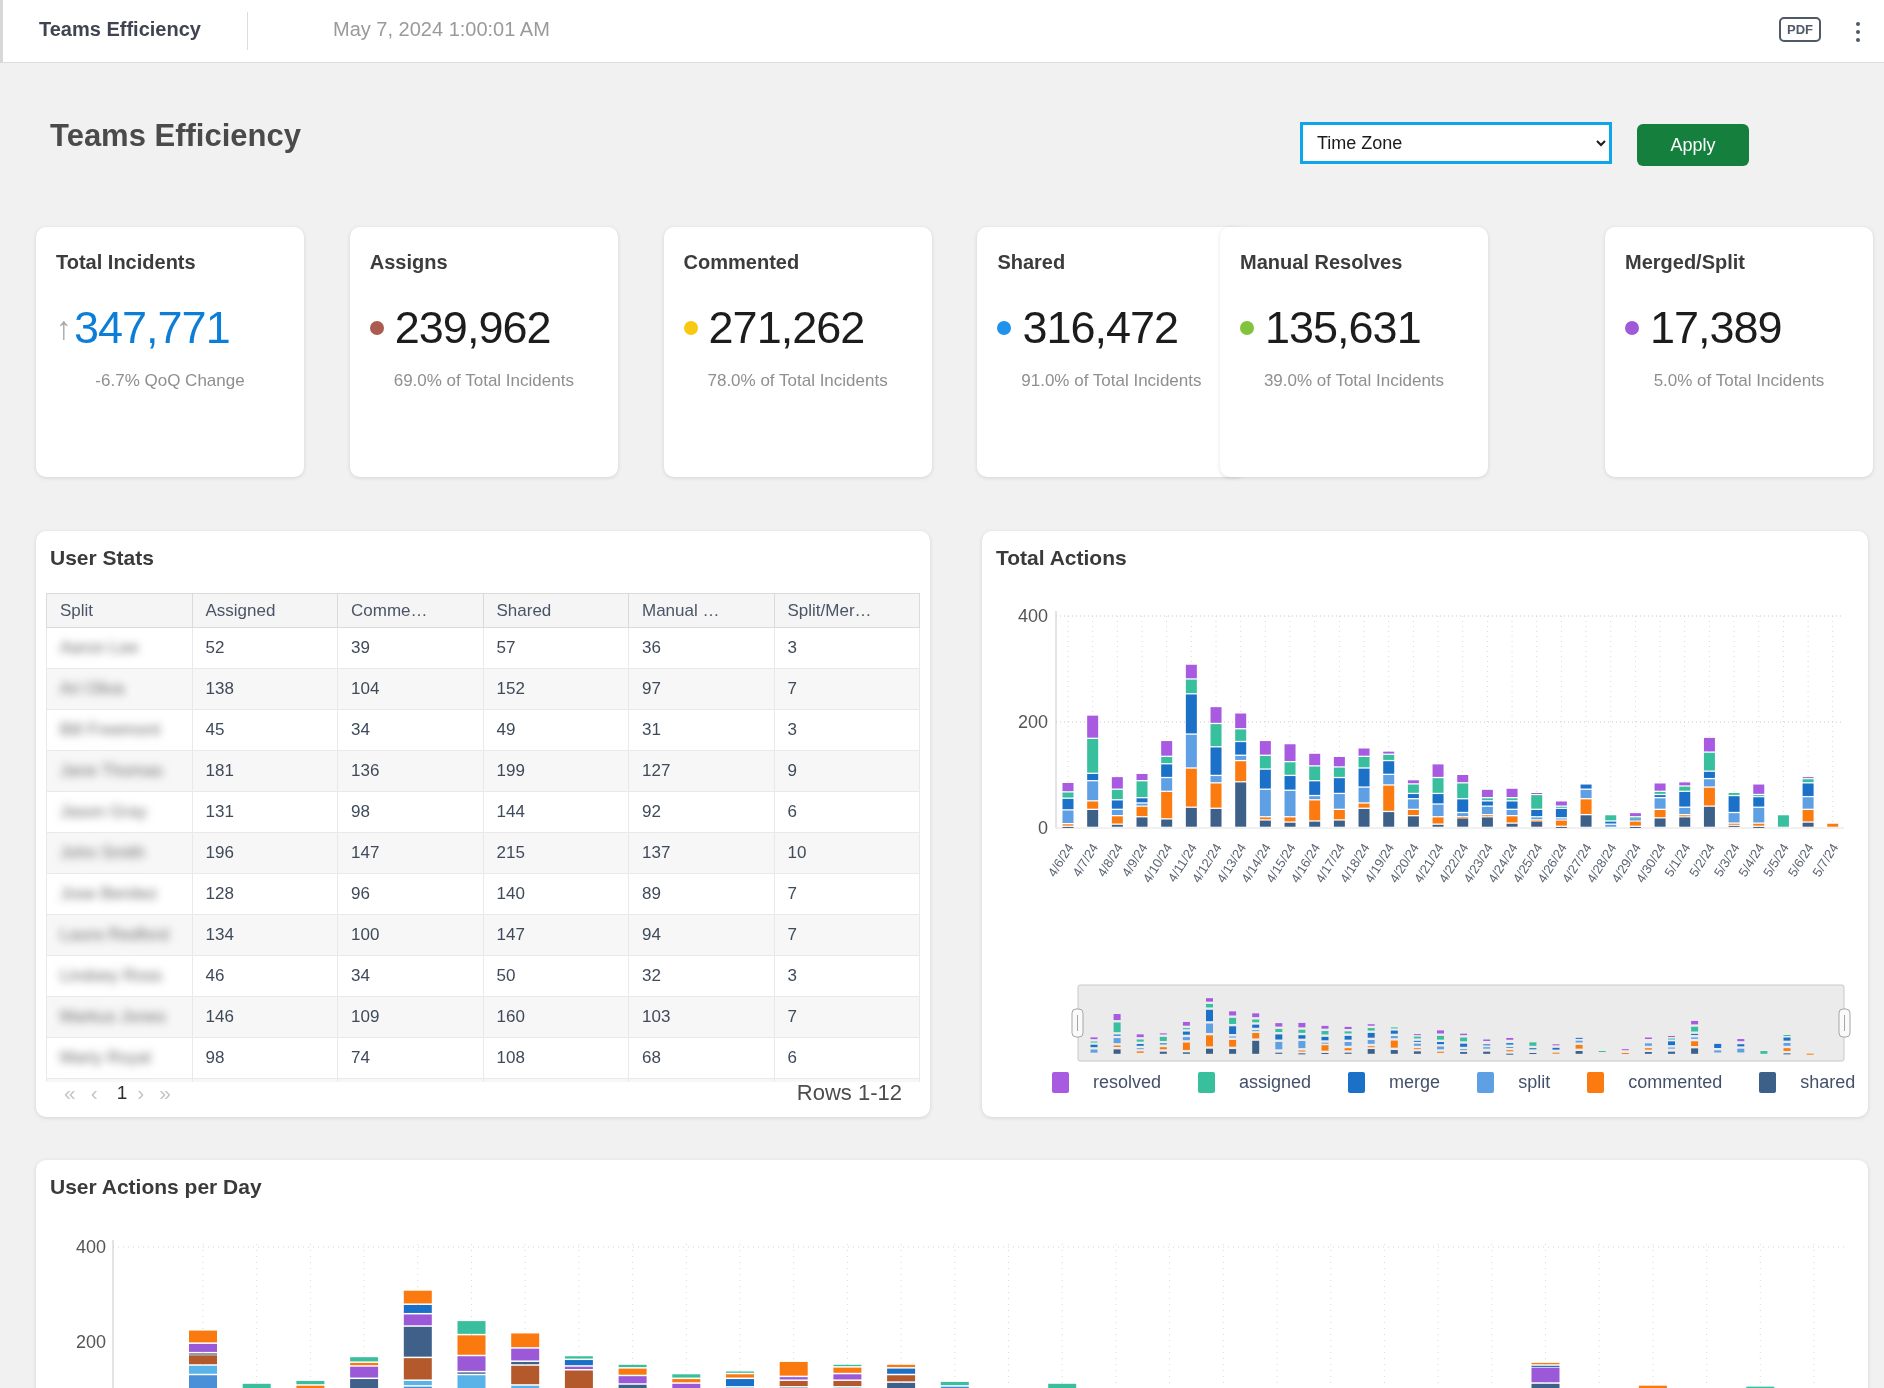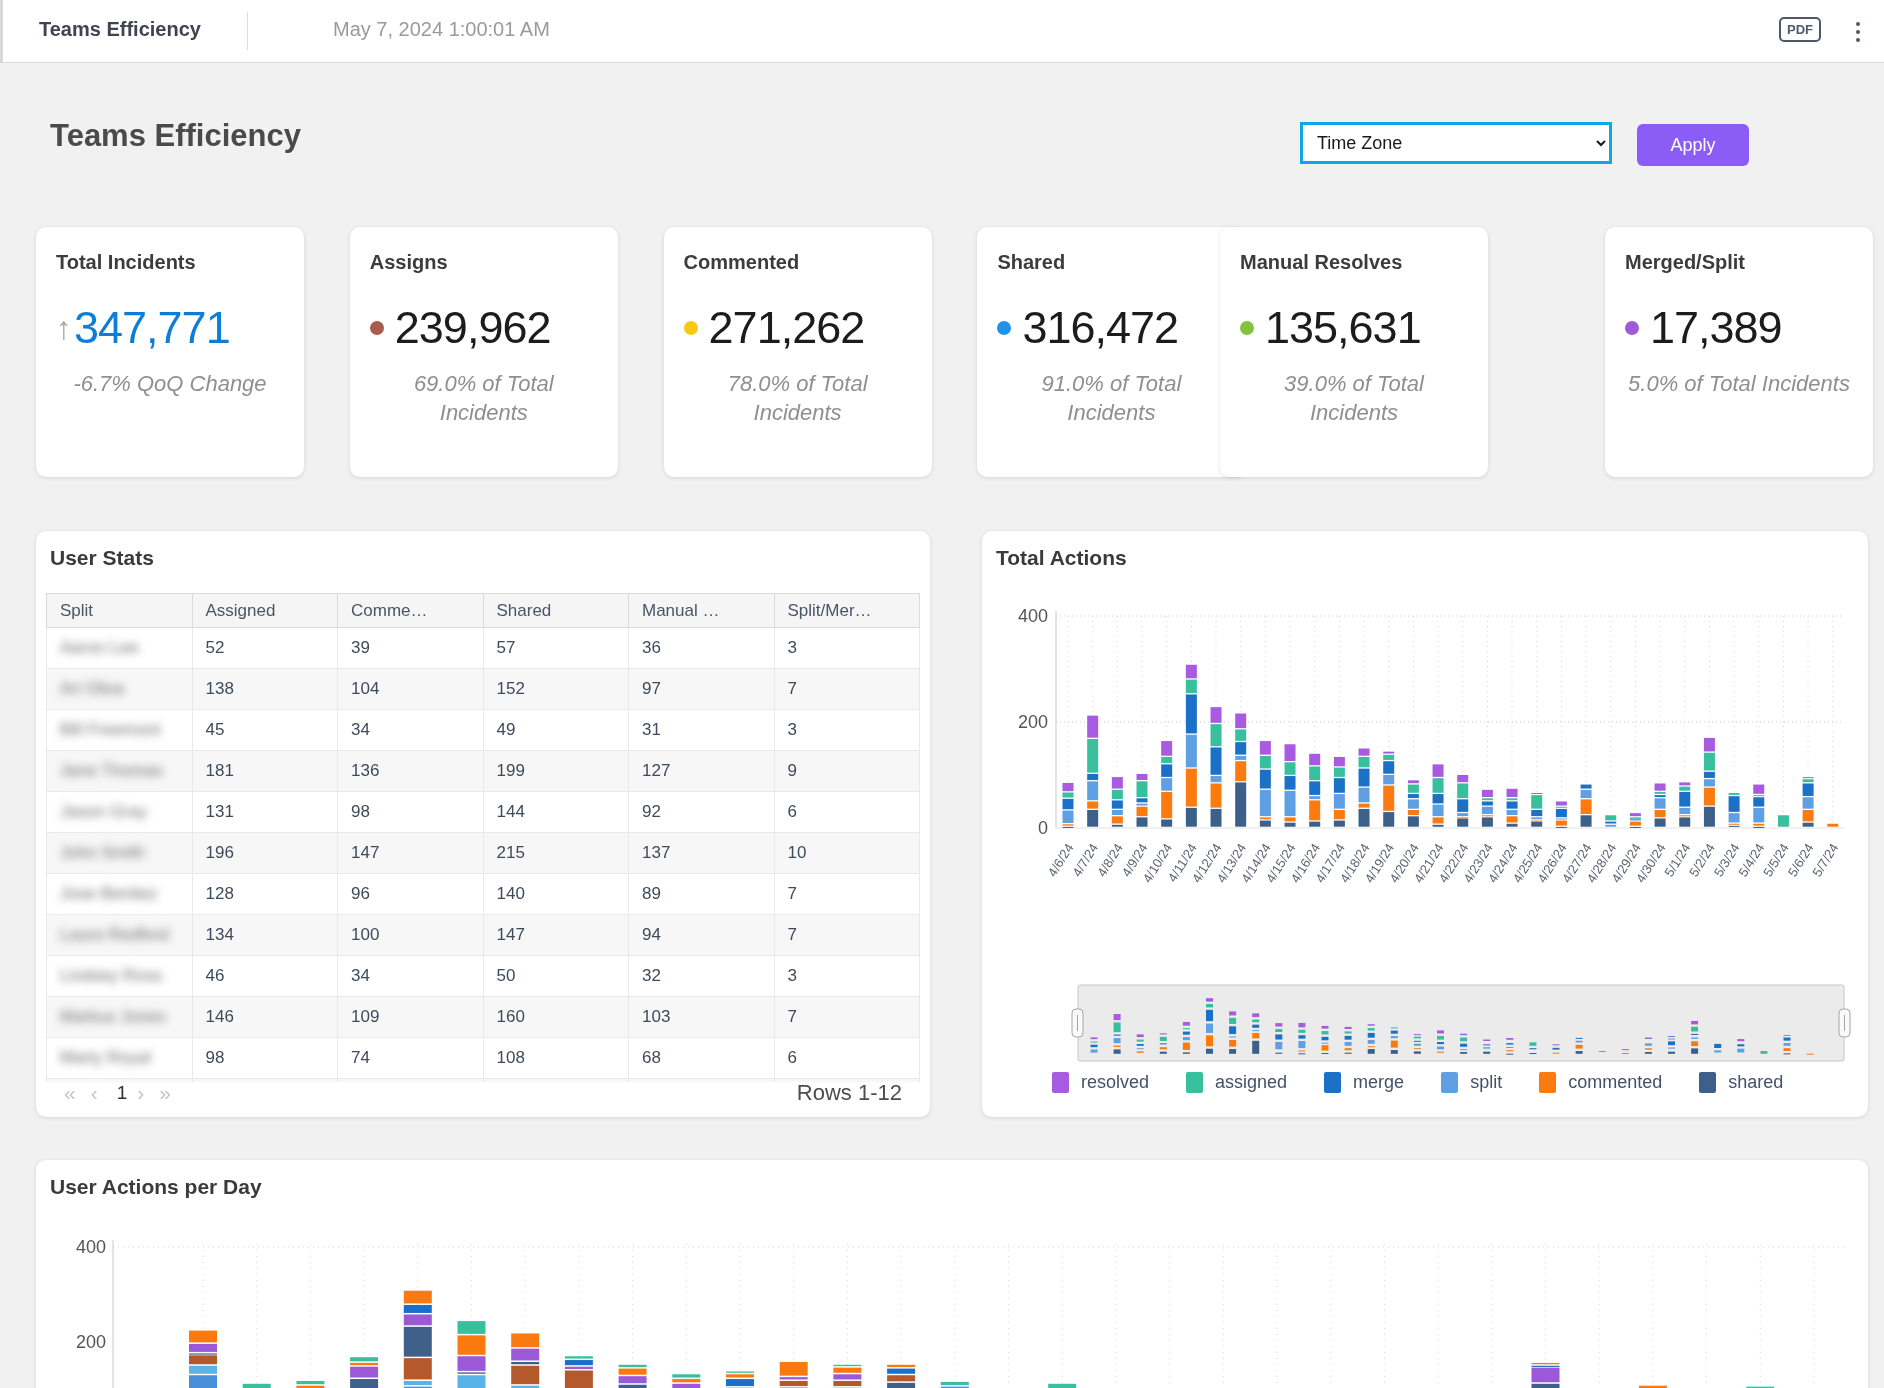--- a/index.html
+++ b/index.html
@@ -17,34 +17,34 @@
            color:#4e5a68;font-size:13px;font-weight:bold;padding:3px 6px;cursor:pointer;}
   .kebab{position:absolute;left:1845px;top:16px;width:20px;height:32px;display:flex;
          flex-direction:column;align-items:center;justify-content:center;gap:4px;cursor:pointer;}
   .kebab i{width:4px;height:4px;border-radius:50%;background:#4e5a68;}
 
   
   .page-title{position:absolute;left:50px;top:118px;font-size:31px;font-weight:bold;color:#4a4a4a;}
   .tz-select{position:absolute;left:1300px;top:122px;width:312px;height:42px;font-size:18px;
              font-family:"Liberation Sans",sans-serif;color:#1a1a1a;background:#fff;
              border:3px solid #0ea5e9;padding:0 10px;}
-  .apply-btn{position:absolute;left:1637px;top:124px;width:112px;height:42px;background:#8b5cf6;
+  .apply-btn{position:absolute;left:1637px;top:124px;width:112px;height:42px;background:#15803d;
              color:#fff;border:none;border-radius:6px;font-size:18px;
              font-family:"Liberation Sans",sans-serif;cursor:pointer;}
 
   
   .kpi{position:absolute;top:227px;width:268px;height:250px;background:#fff;border-radius:10px;
        box-shadow:0 1px 4px rgba(0,0,0,.12);box-sizing:border-box;padding:24px 20px;}
   .kpi-title{font-size:20px;font-weight:bold;color:#3c3c3c;}
   .kpi-valrow{display:flex;align-items:center;margin-top:28px;}
   .kpi-dot{width:14px;height:14px;border-radius:50%;margin-right:11px;flex:0 0 auto;}
   .kpi-arrow{font-size:32px;color:#a8a8a8;margin-right:2px;line-height:1;}
   .kpi-value{font-size:45px;letter-spacing:-1px;color:#1c1c1c;}
   .kpi-value.blue{color:#0d7ed8;}
-  .kpi-sub{margin-top:16px;font-size:22px;line-height:1.3;color:#8f8f8f;text-align:center;font-style:italic;}
+  .kpi-sub{margin-top:16px;font-size:17px;line-height:1.3;color:#8f8f8f;text-align:center;}
 
   
   .card{position:absolute;background:#fff;border-radius:10px;box-shadow:0 1px 4px rgba(0,0,0,.12);
         box-sizing:border-box;overflow:hidden;}
   .card-title{position:absolute;left:14px;top:15px;font-size:21px;font-weight:bold;color:#3a3a3a;}
 
   
   #table-clip{position:absolute;left:10px;top:62px;width:874px;height:489px;overflow:hidden;}
   table.stats{border-collapse:collapse;width:874px;table-layout:fixed;font-size:17px;color:#3f4a5a;}
   table.stats th{height:33px;background:#f5f5f5;border:1px solid #dadada;font-weight:normal;
@@ -52,21 +52,21 @@
   table.stats td{height:40px;border:1px solid #e9e9e9;padding:0 0 0 13px;overflow:hidden;white-space:nowrap;}
   table.stats tr:nth-child(even) td{background:#f7f7f7;}
   .name-blur{filter:blur(4px);color:#6b6b6b;}
   .pager{position:absolute;left:28px;top:549px;width:838px;display:flex;align-items:center;}
   .pg{color:#c4c4c4;font-size:21px;margin-right:15px;cursor:pointer;}
   .pg-num{color:#2e2e2e;font-size:19px;margin:0 10px 0 4px;cursor:pointer;}
   .rows-label{margin-left:auto;color:#4d4d4d;font-size:22px;}
 
   
   .legend{position:absolute;left:70px;top:541px;display:flex;align-items:center;gap:37px;}
-  .legend-item{display:flex;align-items:center;gap:12px;cursor:pointer;}
+  .legend-item{display:flex;align-items:center;gap:24px;cursor:pointer;}
   .legend-swatch{width:17px;height:21px;border-radius:2px;}
   .legend-label{font-size:18px;color:#44506a;}
 
   svg text{font-family:"Liberation Sans",sans-serif;}
 </style>
 </head>
 <body>
 
 <div id="stage">
 

